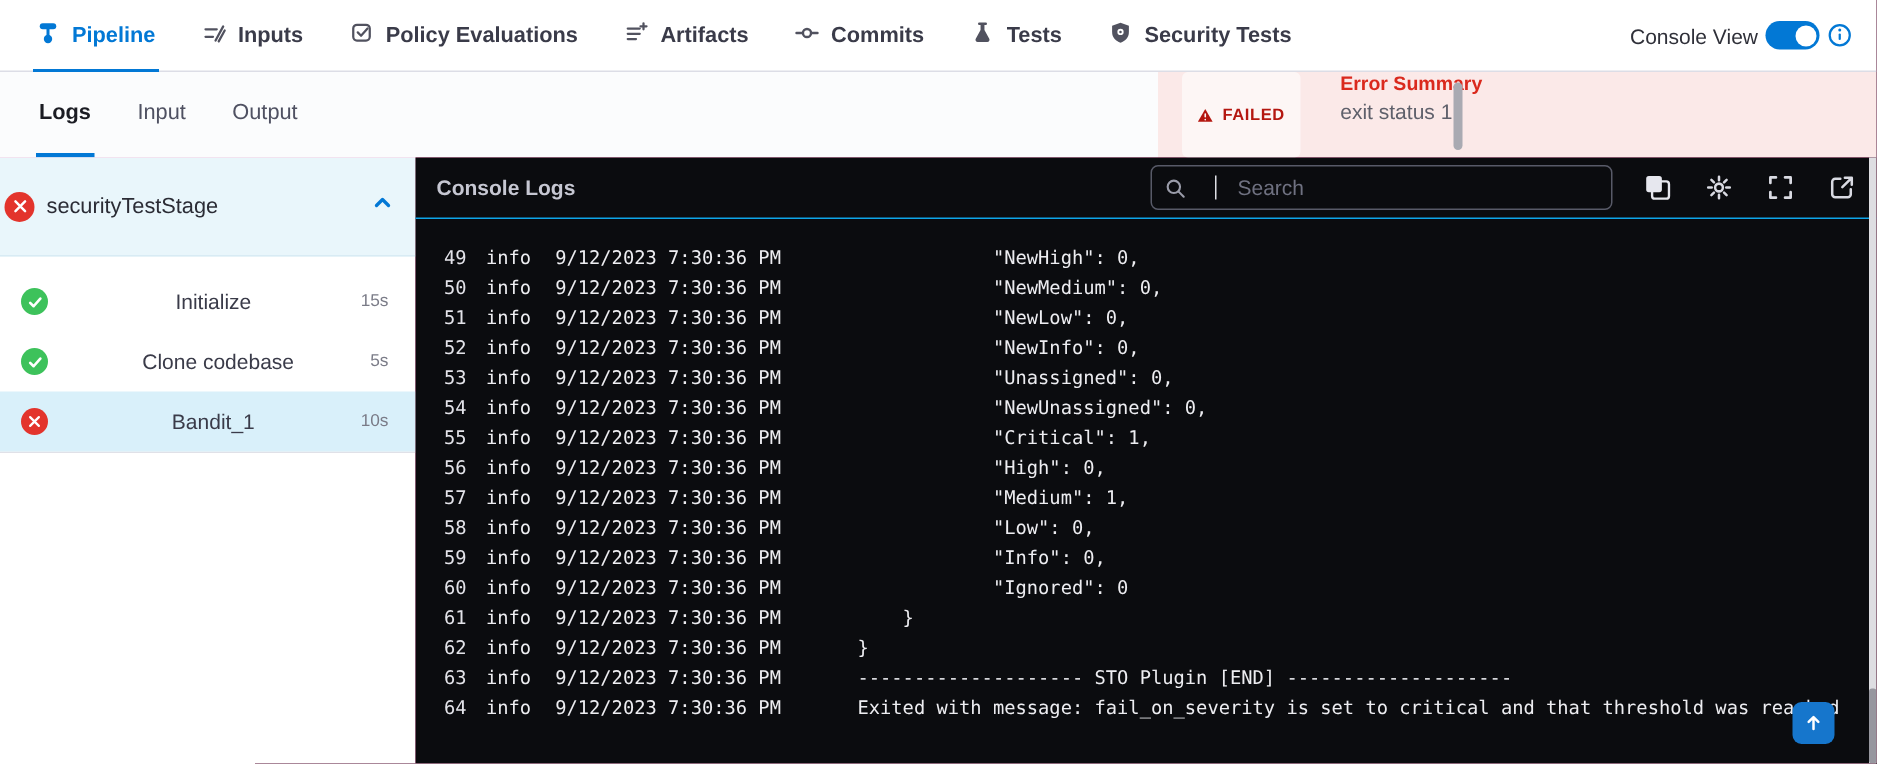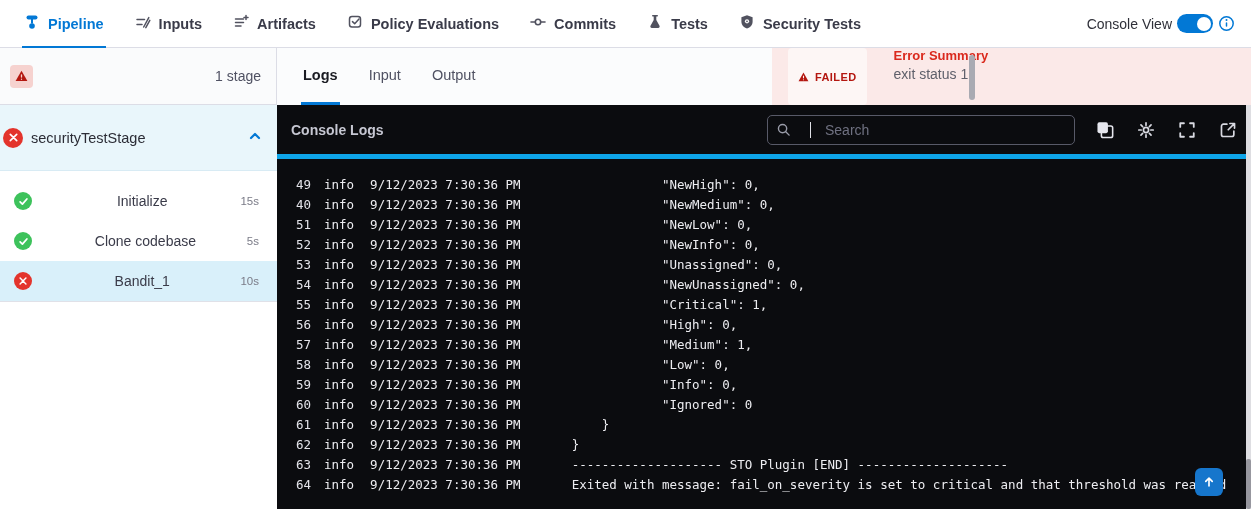--- a/index.html
+++ b/index.html
@@ -51,22 +51,22 @@
   .step { height:40px; display:flex; align-items:center; padding:0 18px 0 14px; cursor:pointer;text-align:center; }
   .step .sicon { width:18px; height:18px; border-radius:50%; display:none; align-items:center; justify-content:center; flex:none; }
   .step.status-success .sicon.success { display:flex; background:#3dc25b; }
   .step.status-failed .sicon.failed { display:flex; background:#e3342c; }
   .step.selected { background:#d9f0fa; }
   .slabel { margin-left:12px; font-size:14px; color:#3a3b49; flex:1; }
   .dur { font-size:11.5px; color:#7a7b87; }
 
   
   .console { flex:1; min-width:0; background:#0b0c0f; display:flex; flex-direction:column; position:relative; }
-  .console-header { height:54px; flex:none; display:flex; align-items:center; padding:0 14px;
-                    border-bottom:5px solid #0ea5e9; }
+  .console-header { height:41px; flex:none; display:flex; align-items:center; padding:0 14px;
+                    border-bottom:1px solid #0ea5e9; }
   .console-title { font-weight:700; font-size:14px; color:#c6c7d2; flex:1; }
   .search-box { width:308px; height:30px; border:1px solid #585a68; border-radius:5px;
                 display:flex; align-items:center; padding:0 8px; gap:19px; margin-right:21px; background:transparent; }
   .search-box input { background:transparent; border:none; outline:none; color:#e8e8ee;
                       font-size:14px; width:100%; font-family:"Liberation Sans", sans-serif; }
   .search-box input::placeholder { color:#6f7181; }
   .caret { width:1px; height:16px; background:#dfe0e6; flex:none; margin-right:-5px; }
   .console-icons { display:flex; gap:23px; align-items:center; }
   .cicon { cursor:pointer; display:flex; }
 
@@ -104,35 +104,35 @@
         <svg width="16" height="16" viewBox="0 0 16 16" fill="none" stroke="#51525f" stroke-width="1.5" stroke-linecap="round">
             <path d="M2 5.5h7.5M2 10.5h5"></path>
             <path d="M8.7 13L13.8 3.6"></path>
             <path d="M10.8 13.6l4-7.3"></path>
           </svg>
       </span>
       <span>Inputs</span>
     </div>
     <div class="nav-tab">
       <span>
+        <svg width="16" height="16" viewBox="0 0 16 16" fill="none" stroke="#51525f" stroke-width="1.5" stroke-linecap="round" stroke-linejoin="round">
+            <rect x="2.5" y="2.5" width="11" height="10.5" rx="2.5"></rect>
+            <path d="M5.5 7.6l2.2 2.2 4.3-4.8"></path>
+          </svg>
+      </span>
+      <span>Policy Evaluations</span>
+    </div>
+    <div class="nav-tab">
+      <span>
         <svg width="16" height="16" viewBox="0 0 16 16" fill="none" stroke="#51525f" stroke-width="1.5" stroke-linecap="round">
             <path d="M2.5 5h8M2.5 8.5h8M2.5 12h5.5"></path>
             <path d="M13 1.5v4M11 3.5h4"></path>
           </svg>
       </span>
       <span>Artifacts</span>
-    </div>
-    <div class="nav-tab">
-      <span>
-        <svg width="16" height="16" viewBox="0 0 16 16" fill="none" stroke="#51525f" stroke-width="1.5" stroke-linecap="round" stroke-linejoin="round">
-            <rect x="2.5" y="2.5" width="11" height="10.5" rx="2.5"></rect>
-            <path d="M5.5 7.6l2.2 2.2 4.3-4.8"></path>
-          </svg>
-      </span>
-      <span>Policy Evaluations</span>
     </div>
     <div class="nav-tab">
       <span>
         <svg width="16" height="16" viewBox="0 0 16 16" fill="none" stroke="#51525f" stroke-width="1.6" stroke-linecap="round">
             <circle cx="8" cy="8" r="2.7"></circle>
             <path d="M1 8h4M11 8h4"></path>
           </svg>
       </span>
       <span>Commits</span>
     </div>
@@ -165,30 +165,20 @@
         <svg width="17" height="17" viewBox="0 0 16 16" fill="none">
             <circle cx="8" cy="8" r="6.3" stroke="#0278d5" stroke-width="1.4"></circle>
             <rect x="7.3" y="6.9" width="1.4" height="4.1" rx="0.7" fill="#0278d5"></rect>
             <circle cx="8" cy="4.7" r="0.95" fill="#0278d5"></circle>
           </svg>
       </span>
     </div>
   </div>
 
   <div class="band">
-    <div class="band-left">
-      <div class="warn-chip">
-        <svg width="13" height="12" viewBox="0 0 14 13">
-            <path d="M7 0.8L13.4 12H0.6z" fill="#b41710"></path>
-            <rect x="6.3" y="4.6" width="1.4" height="3.7" rx="0.7" fill="#f6d2cf"></rect>
-            <rect x="6.3" y="9.3" width="1.4" height="1.5" rx="0.7" fill="#f6d2cf"></rect>
-          </svg>
-      </div>
-      <span class="stage-count">1 stage</span>
-    </div>
 
     <div class="band-tabs">
       <div class="dtab active">
           <span>Logs</span>
         </div>
       <div class="dtab">
           <span>Input</span>
         </div>
       <div class="dtab">
           <span>Output</span>
@@ -306,21 +296,21 @@
 
       <div class="logs">
 
       <div class="log-row">
           <span class="ln">49</span>
           <span class="lvl">info</span>
           <span class="ts">9/12/2023 7:30:36 PM</span>
           <span class="msg">            "NewHigh": 0,</span>
         </div>
           <div class="log-row">
-          <span class="ln">40</span>
+          <span class="ln">50</span>
           <span class="lvl">info</span>
           <span class="ts">9/12/2023 7:30:36 PM</span>
           <span class="msg">            "NewMedium": 0,</span>
         </div>
           <div class="log-row">
           <span class="ln">51</span>
           <span class="lvl">info</span>
           <span class="ts">9/12/2023 7:30:36 PM</span>
           <span class="msg">            "NewLow": 0,</span>
         </div>

